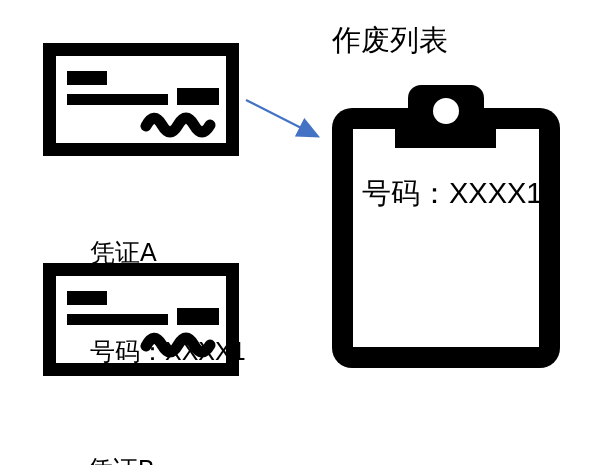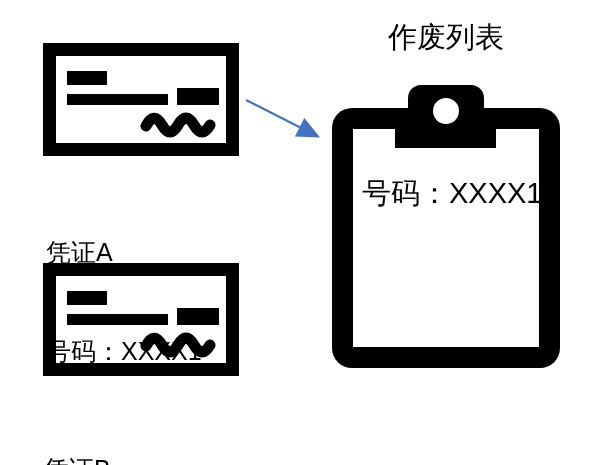--- a/index.html
+++ b/index.html
@@ -1,21 +1,21 @@
 <!DOCTYPE html>
 <html><head>
 <meta charset="utf-8">
 <style>
   html,body{margin:0;padding:0;background:#ffffff;}
   body{font-family:"Liberation Sans","DejaVu Sans",sans-serif;color:#000;}
   .canvas{position:relative;width:600px;height:465px;background:#ffffff;overflow:hidden;}
   .abs{position:absolute;}
   .voucher-icon{width:196px;height:113px;}
-  .voucher-label{font-size:25px;line-height:33px;white-space:pre;color:#000;}
-  .clipboard-title{width:228px;text-align:center;font-size:29px;line-height:34px;color:#000;font-family:Liberation Mono, monospace;}
+  .voucher-label{font-size:25px;line-height:33px;white-space:pre;color:#000;margin-left:44px;}
+  .clipboard-title{width:228px;font-size:29px;line-height:34px;color:#000;}
   .clipboard-entry{font-size:29px;line-height:34px;white-space:pre;color:#000;}
 </style>
 </head>
 <body>
 
 <div class="canvas">
 
   <svg class="abs voucher-icon" style="left:43px;top:43px;" viewBox="0 0 196 113">
     <rect x="6.5" y="6.5" width="183" height="100" fill="none" stroke="#000" stroke-width="13"></rect>
     <rect x="24" y="28" width="40" height="14" fill="#000"></rect>

